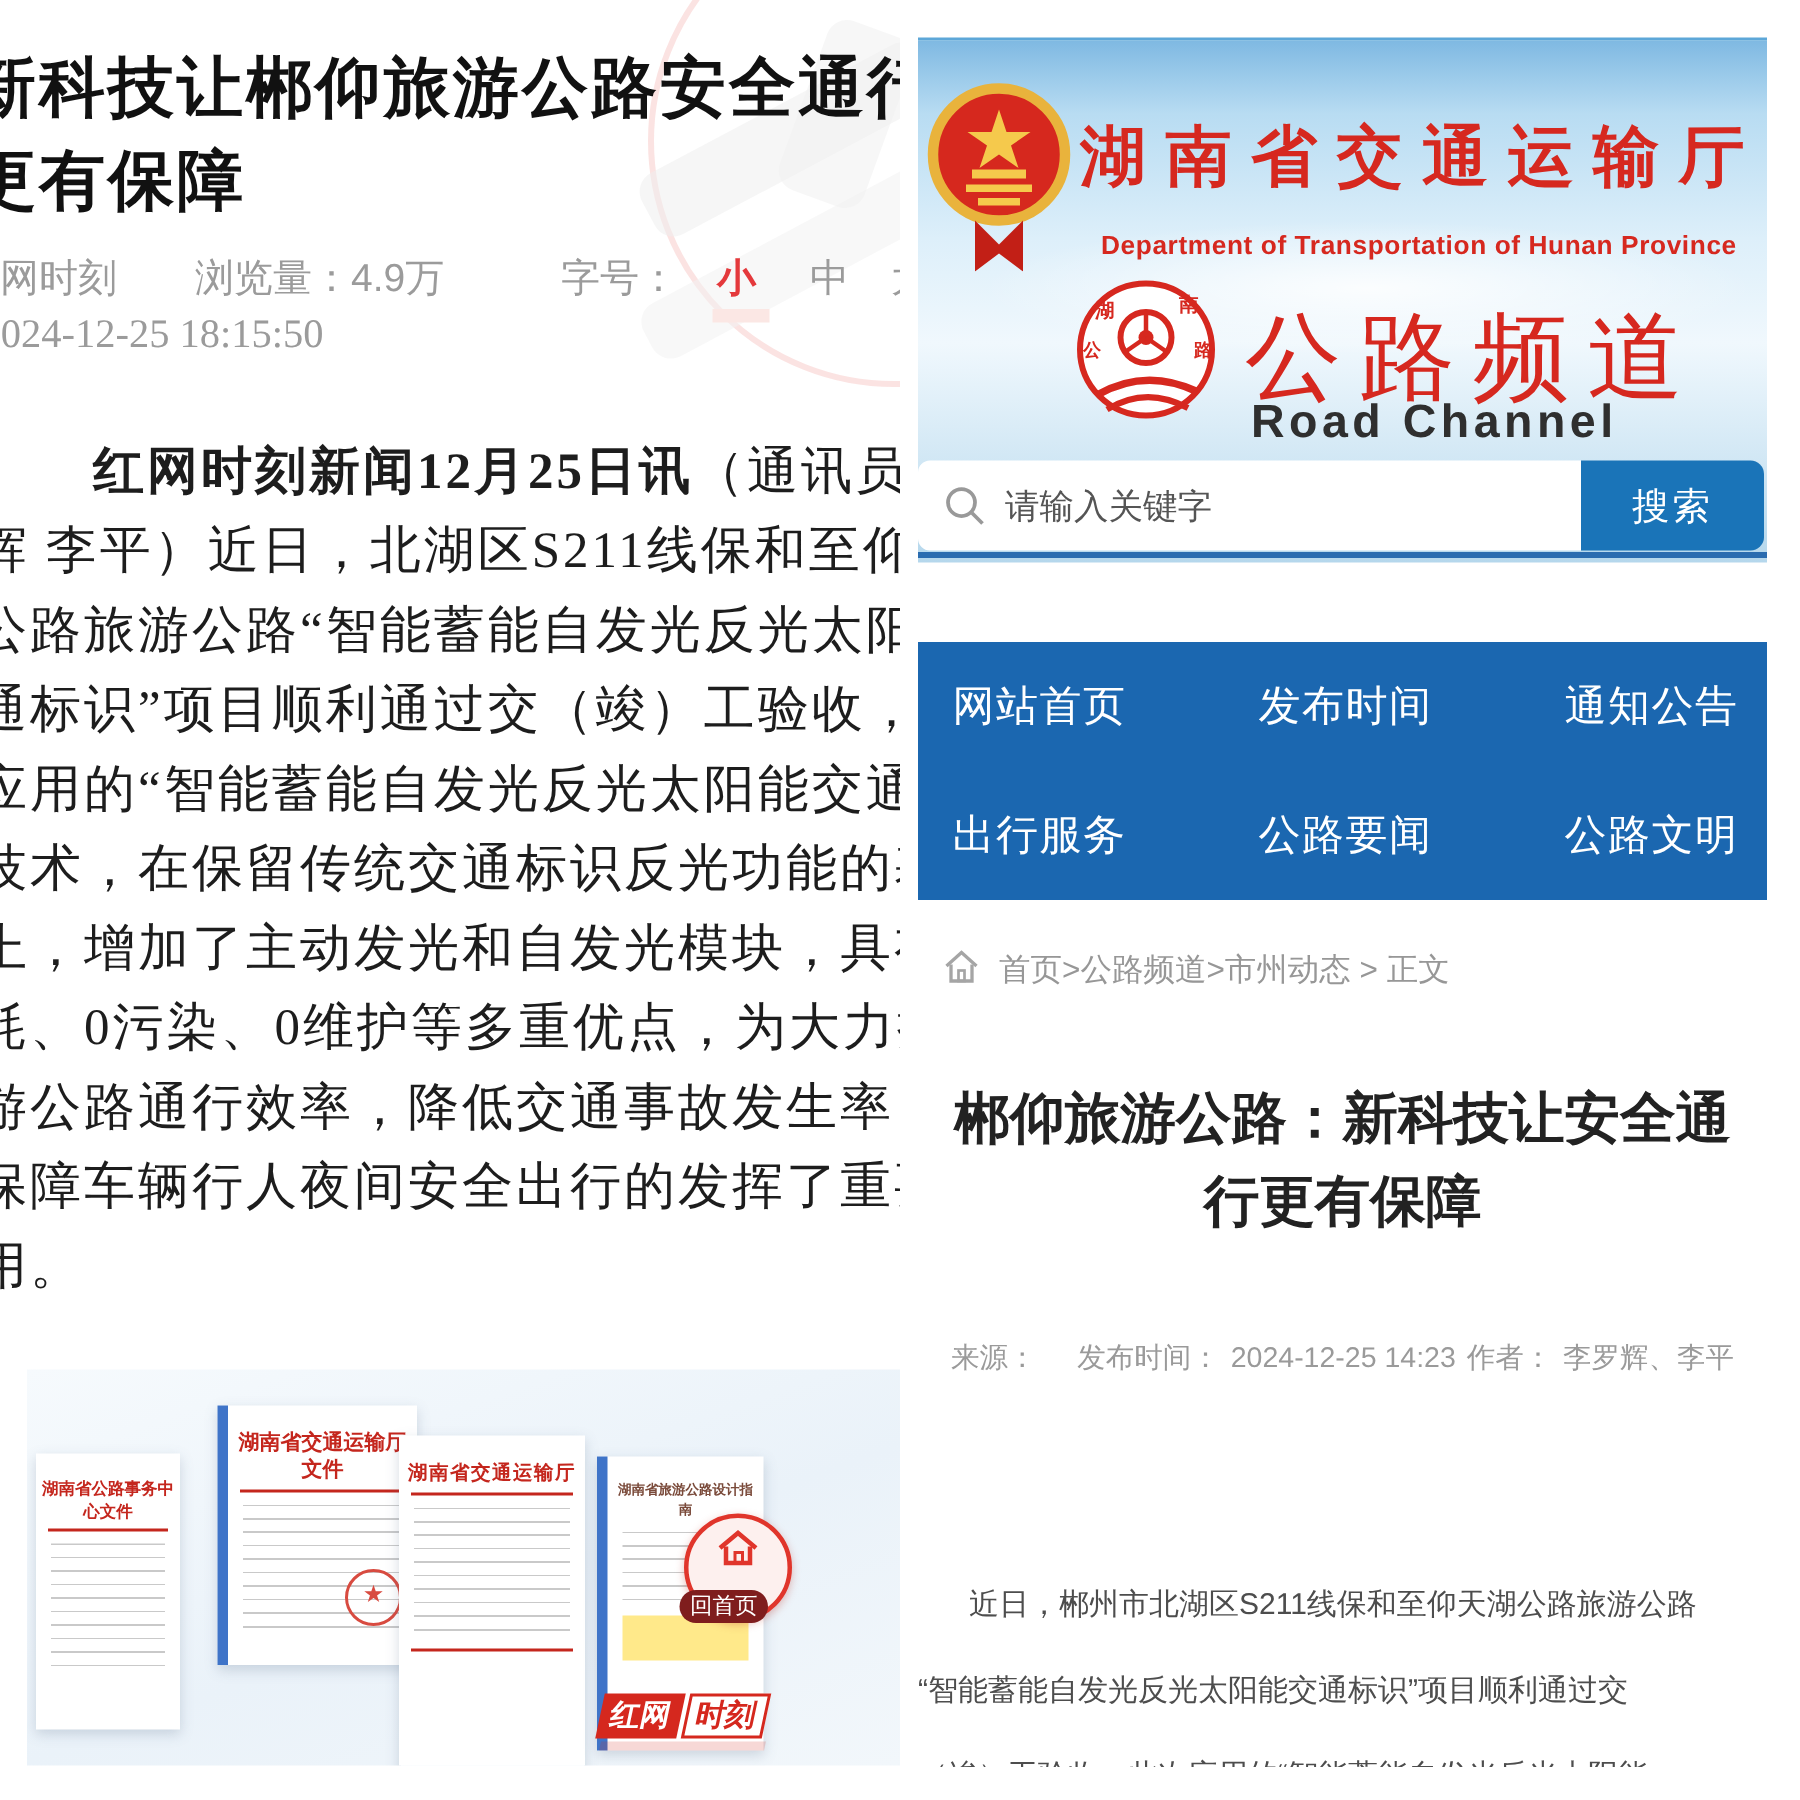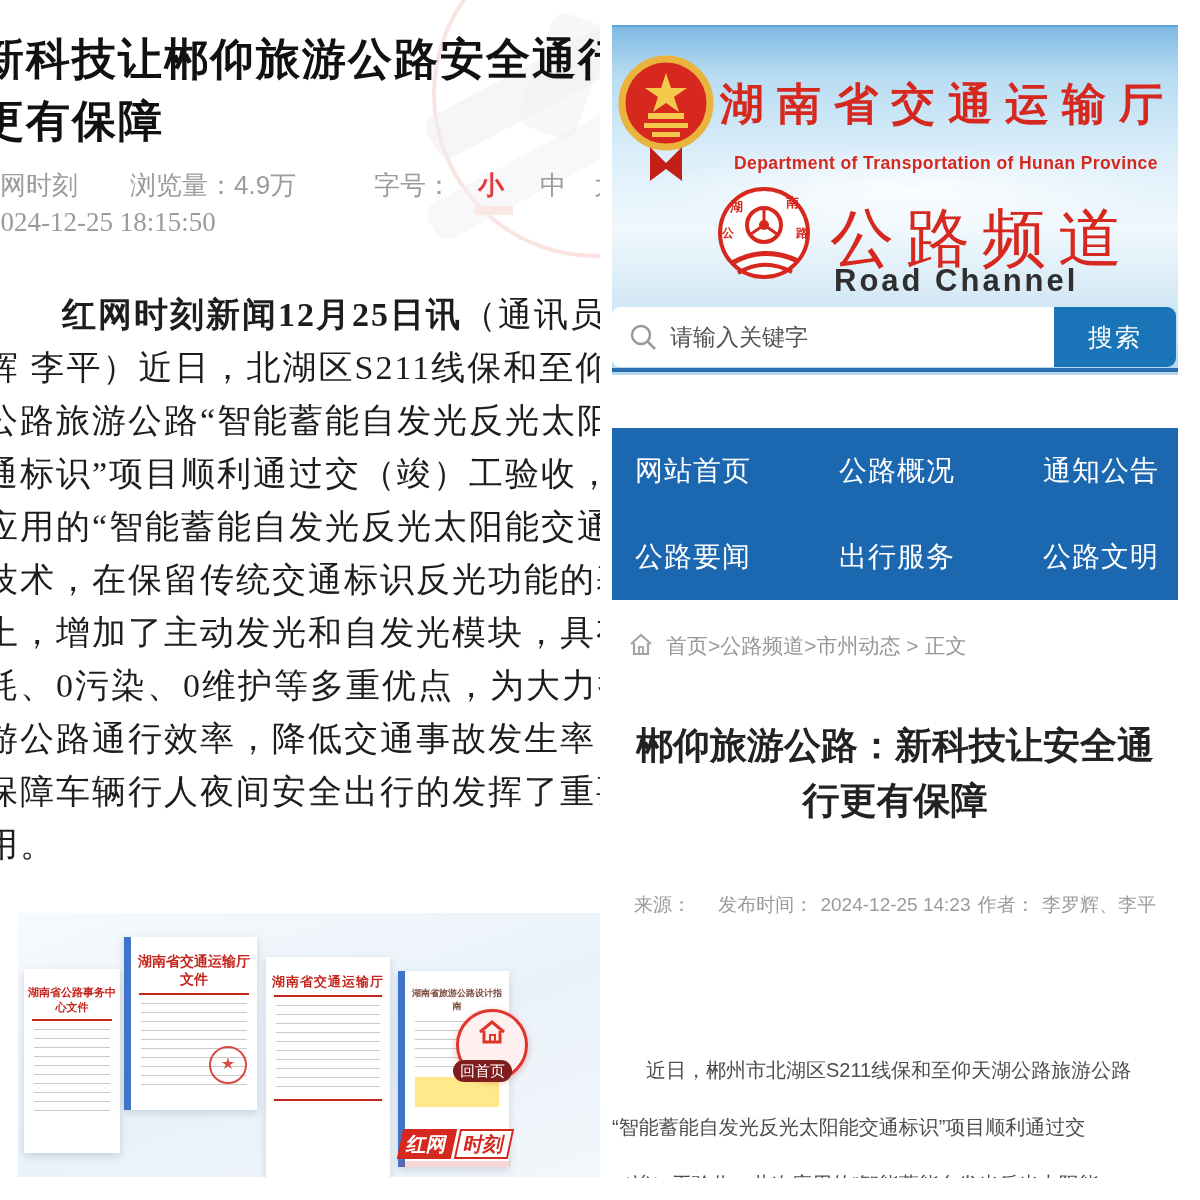--- a/index.html
+++ b/index.html
@@ -45,21 +45,21 @@
             overflow:hidden;}
   .doc{position:absolute;background:#fff;box-shadow:0 3px 8px rgba(90,110,140,.25);}
   .doc .dtitle{display:block;text-align:center;color:#c4261d;font-weight:bold;
                font-family:"Liberation Serif",serif;margin:16px 4px 4px 4px;}
   .doc .redline{height:2px;background:#c4261d;margin:4px 8px;}
   .doc .doclines{margin:8px 10px;height:86px;
         background:repeating-linear-gradient(180deg,#c9c9c9 0 1px,transparent 1px 9px);}
   .spine{border-left:7px solid #3f74c8;}
   .doc1{left:6px;top:56px;width:96px;height:184px;}
   .doc1 .dtitle{font-size:11px;}
-  .doc2{left:106px;top:24px;width:126px;height:173px;}
+  .doc2{left:127px;top:24px;width:126px;height:173px;}
   .doc2 .dtitle{font-size:14px;}
   .doc3{left:248px;top:44px;width:124px;height:226px;}
   .doc3 .dtitle{font-size:13px;letter-spacing:1px;}
   .doc4{left:380px;top:58px;width:104px;height:196px;}
   .doc4 .dtitle{font-size:9px;color:#7a4a3a;}
   .seal{position:absolute;right:10px;bottom:26px;width:34px;height:34px;border:2px solid #d84b40;
         border-radius:50%;color:#d84b40;font-size:16px;text-align:center;line-height:32px;}
   .hl{margin:6px 10px;height:30px;background:#ffe98a;}
   .home-badge{position:absolute;left:438px;top:96px;width:66px;height:66px;border-radius:50%;
         background:#fdf0ee;border:3px solid #e0352b;box-shadow:0 2px 6px rgba(190,60,50,.35);}
@@ -239,24 +239,24 @@
     <svg class="mag" width="30" height="30" viewBox="0 0 30 30">
       <circle cx="13" cy="13" r="9" fill="none" stroke="#999" stroke-width="2.5"></circle>
       <line x1="20" y1="20" x2="27" y2="27" stroke="#999" stroke-width="2.5"></line>
     </svg>
     <button class="search-btn">搜索</button>
   </div>
   <div class="blue-rule"></div>
 
   <div class="nav">
     <div class="nav-item">网站首页</div>
-    <div class="nav-item">公路概况</div>
+    <div class="nav-item">发布时间</div>
     <div class="nav-item">通知公告</div>
+    <div class="nav-item">出行服务</div>
     <div class="nav-item">公路要闻</div>
-    <div class="nav-item">出行服务</div>
     <div class="nav-item">公路文明</div>
   </div>
 
   <div class="crumb">
     <svg width="26" height="26" viewBox="0 0 26 26">
       <path d="M3 12 L13 3 L23 12" fill="none" stroke="#a5a5a5" stroke-width="2.2"></path>
       <path d="M6 11 L6 22 L20 22 L20 11" fill="none" stroke="#a5a5a5" stroke-width="2.2"></path>
       <rect x="11" y="15" width="4" height="7" fill="none" stroke="#a5a5a5" stroke-width="1.8"></rect>
     </svg>
     <span>首页&gt;公路频道&gt;市州动态 &gt; 正文</span>

